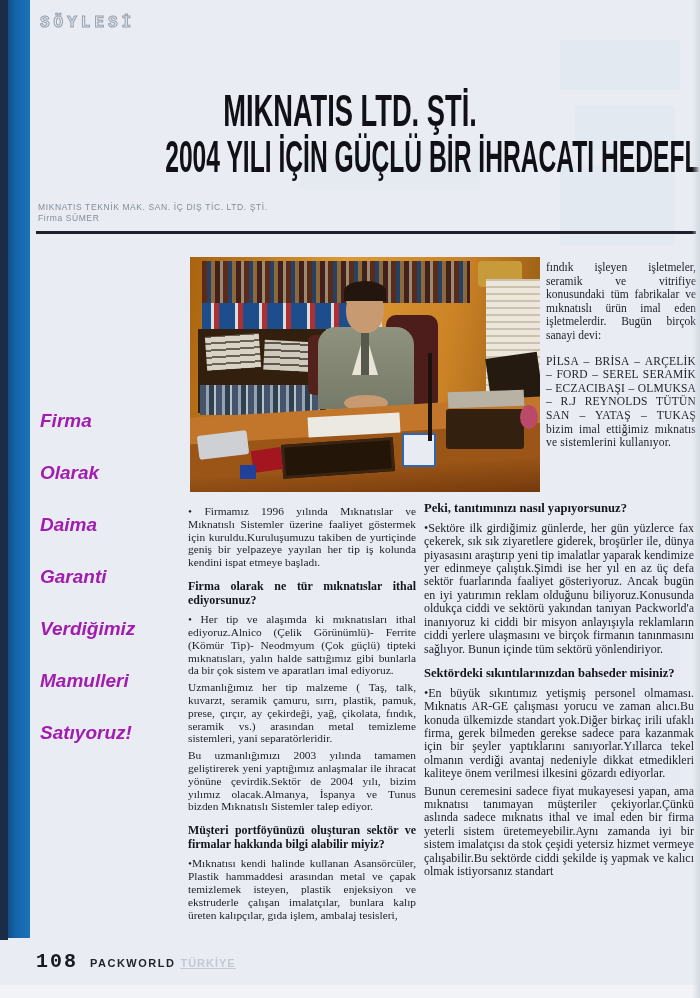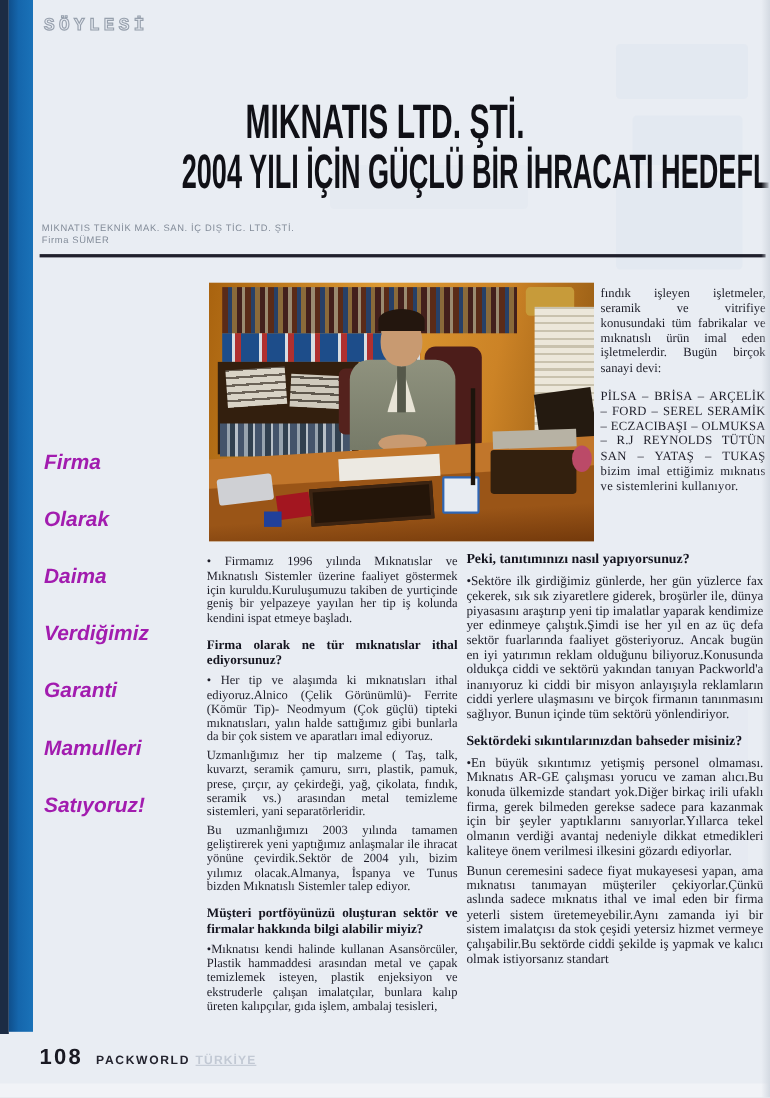--- a/index.html
+++ b/index.html
@@ -98,21 +98,21 @@
   .col-right-top { left:546px; top:261px; width:150px; font-size:11.5px; line-height:13.6px; }
   .col-right-top .list { margin-top:12px; letter-spacing:.2px; }
   .col-left  { left:188px; top:505px; width:228px; height:445px; overflow:hidden;
                font-size:11.4px; line-height:12.8px; }
   .col-right { left:424px; top:491px; width:270px; height:468px; overflow:hidden;
                font-size:12px;   line-height:13.4px; }
 
   
   .footer { position:absolute; left:36px; top:950px; display:flex; align-items:baseline;
             font-family:"Liberation Sans", sans-serif; }
-  .pageno { font-size:20px; font-weight:700; letter-spacing:2px; color:#191922; }
+  .pageno { font-size:20px; font-weight:700; letter-spacing:2px; color:#191922;font-family:Liberation Mono, monospace; }
   .mag    { font-size:11px; font-weight:700; letter-spacing:1.5px; color:#23232e; margin-left:12px; }
   .edition{ font-size:11px; font-weight:700; letter-spacing:1px; color:#c2c9d4; margin-left:5px;text-decoration:underline; }
 </style>
 </head>
 <body>
 
 <div class="page">
 
   <div class="edge-left"></div>
   <div class="accent-bar"></div>
@@ -163,22 +163,22 @@
     <div class="pen-upright"></div>
     <div class="organizer"></div>
     <div class="keyboard"></div>
     <div class="pink-item"></div>
   </div>
 
   <div class="slogan">
     <div class="word">Firma</div>
     <div class="word">Olarak</div>
     <div class="word">Daima</div>
+    <div class="word">Garanti</div>
     <div class="word">Verdiğimiz</div>
-    <div class="word">Garanti</div>
     <div class="word">Mamulleri</div>
     <div class="word">Satıyoruz!</div>
   </div>
 
   <div class="col col-right-top">
     <p>fındık işleyen işletmeler, seramik ve vitrifiye konusundaki tüm fabrikalar ve mıknatıslı ürün imal eden işletmelerdir. Bugün birçok sanayi devi:</p>
     <p class="list">PİLSA – BRİSA – ARÇELİK – FORD – SEREL SERAMİK – ECZACIBAŞI – OLMUKSA – R.J REYNOLDS TÜTÜN SAN – YATAŞ – TUKAŞ bizim imal ettiğimiz mıknatıs ve sistemlerini kullanıyor.</p>
   </div>
 
   <div class="col col-left">

